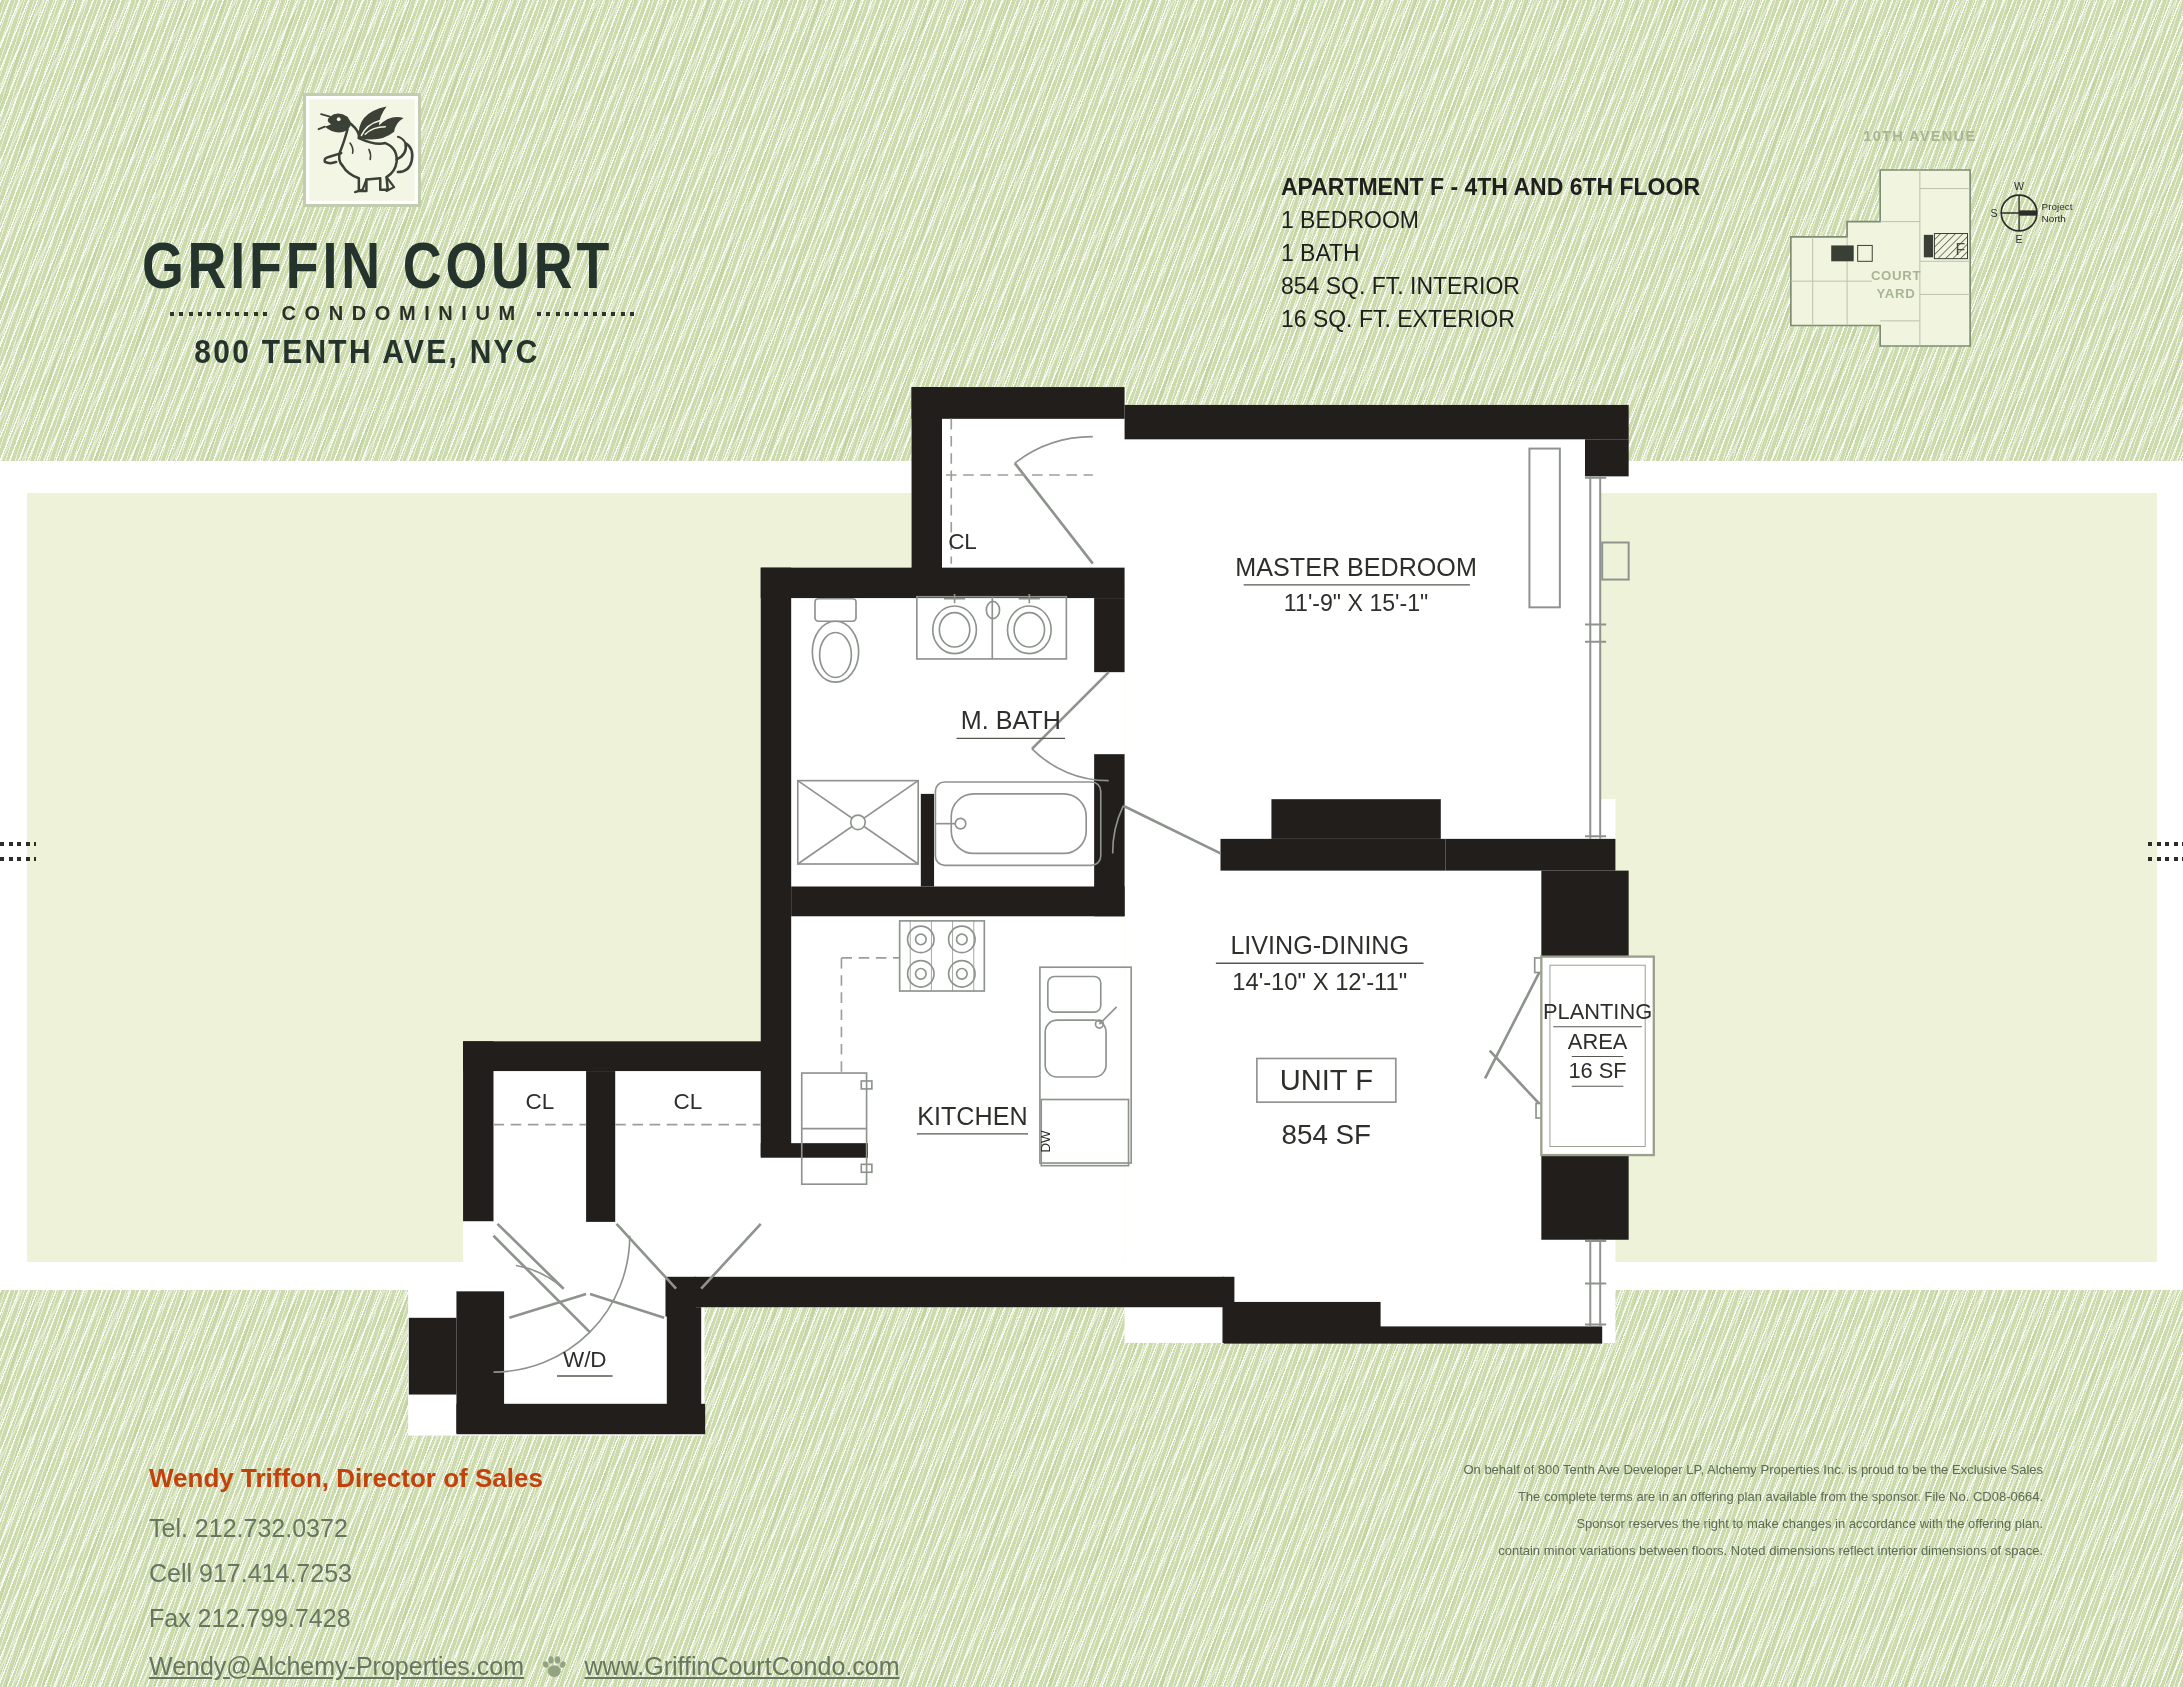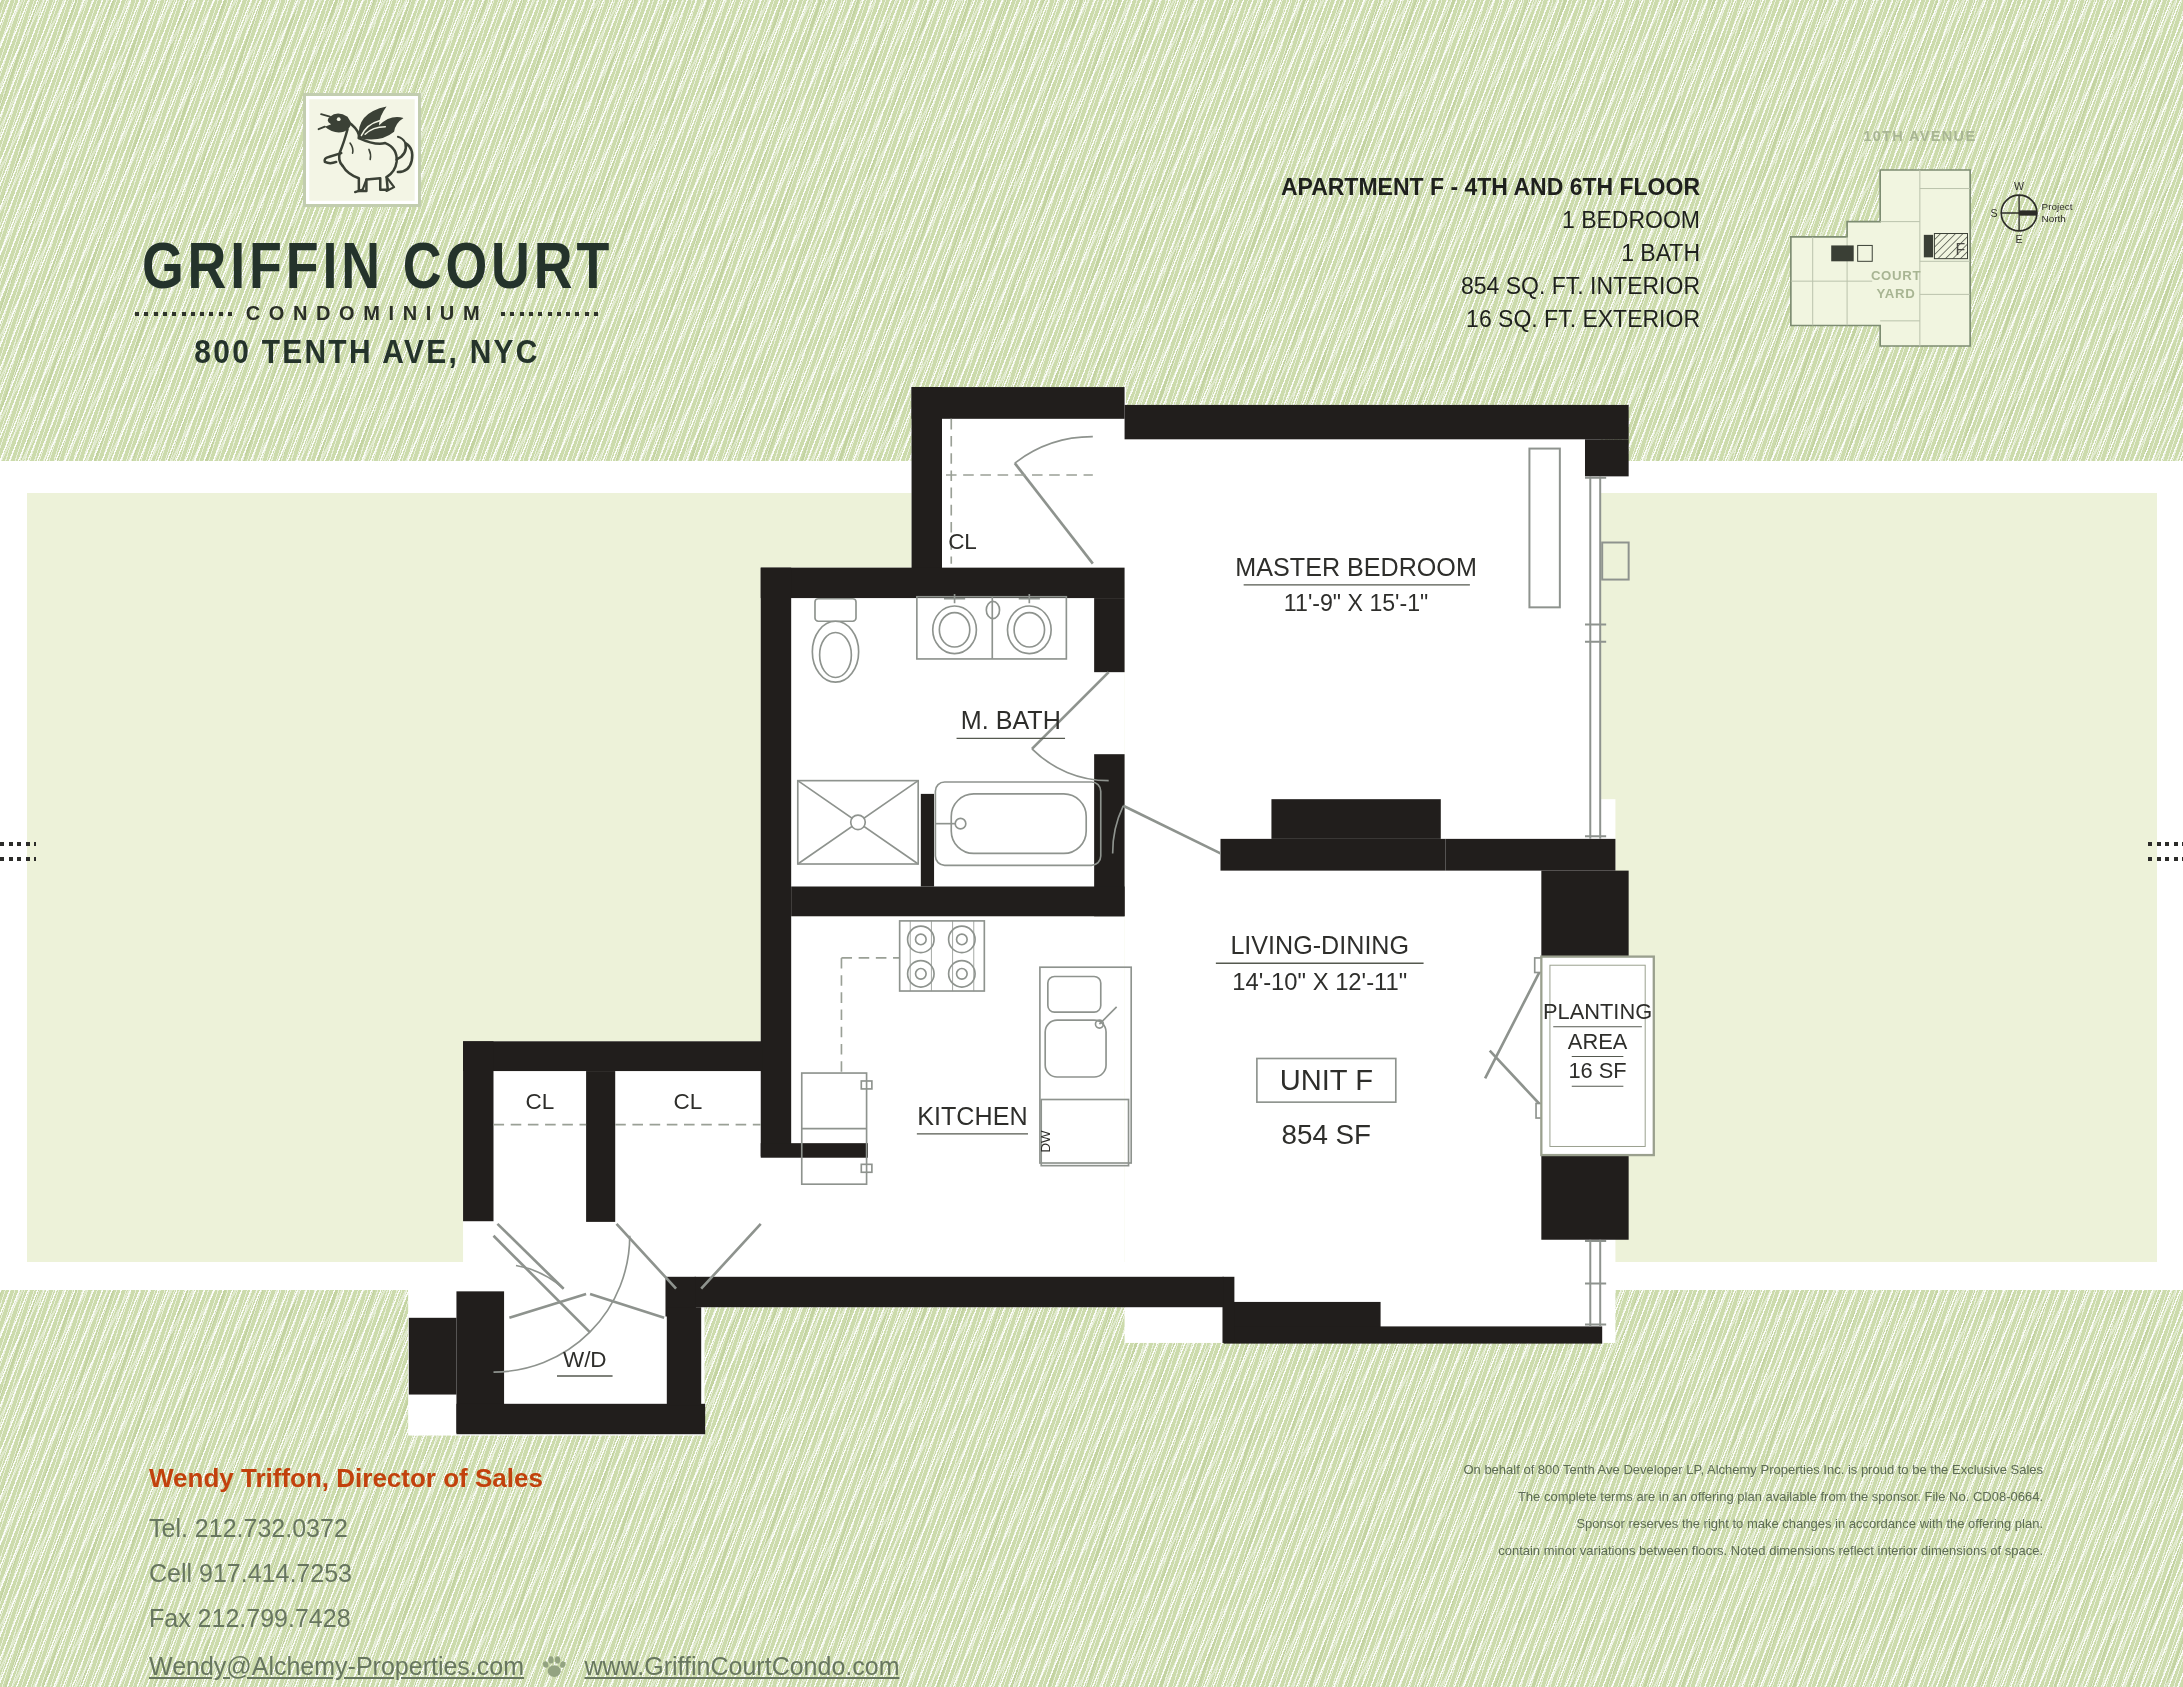--- a/index.html
+++ b/index.html
@@ -17,28 +17,28 @@
   .band-bottom{top:1290px;height:397px;}
   .panel{position:absolute;left:26.5px;top:493px;width:2130px;height:769px;background:#edf2d9;}
   
   .brand{position:absolute;left:99px;top:0;width:536px;text-align:center;color:#24332b;}
   .logo-box{position:absolute;left:204px;top:93px;width:118px;height:114px;background:#f3f5e5;
             border:3.3px solid #c2cdaf;box-shadow:inset 0 0 0 3.3px #ffffff;}
   .logo-box svg{width:100%;height:100%;display:block;}
   .wordmark{position:absolute;left:0;top:229px;width:536px;font-size:64px;font-weight:bold;
             letter-spacing:4.6px;transform:scaleX(.84);transform-origin:50% 50%;white-space:nowrap;}
   .condo-row{position:absolute;left:0;top:302px;width:536px;display:flex;align-items:center;
-             justify-content:center;gap:13.2px;}
+             justify-content:flex-end;gap:13.2px;}
   .condo-row .txt{font-size:20px;font-weight:bold;letter-spacing:8.6px;color:#2a2f27;white-space:nowrap;}
   .leader{width:98px;height:4px;
           background-image:repeating-linear-gradient(90deg,#2e332b 0 4px,transparent 4px 9.3px);}
   .address{position:absolute;left:0;top:332px;width:536px;font-size:34px;font-weight:bold;
            letter-spacing:2.6px;transform:scaleX(.88);transform-origin:50% 50%;white-space:nowrap;}
   
-  .apt-info{position:absolute;right:483px;top:171px;text-align:right;color:#1e201d;}
+  .apt-info{position:absolute;right:483px;top:171px;text-align:left;color:#1e201d;}
   .apt-info .t{font-size:23px;font-weight:bold;line-height:33px;white-space:nowrap;}
   .apt-info .l{font-size:23px;line-height:33px;white-space:nowrap;}
   
   .keyplan{position:absolute;left:1773px;top:56px;width:344px;height:318px;}
   
   .plan{position:absolute;left:0;top:0;width:2183px;height:1687px;}
   text.pl{font-family:"Liberation Sans",sans-serif;fill:#2e2e2b;}
   
   .regmark{position:absolute;width:36px;height:4px;
            background-image:repeating-linear-gradient(90deg,#2b2b29 0 4px,transparent 4px 8.6px);}

